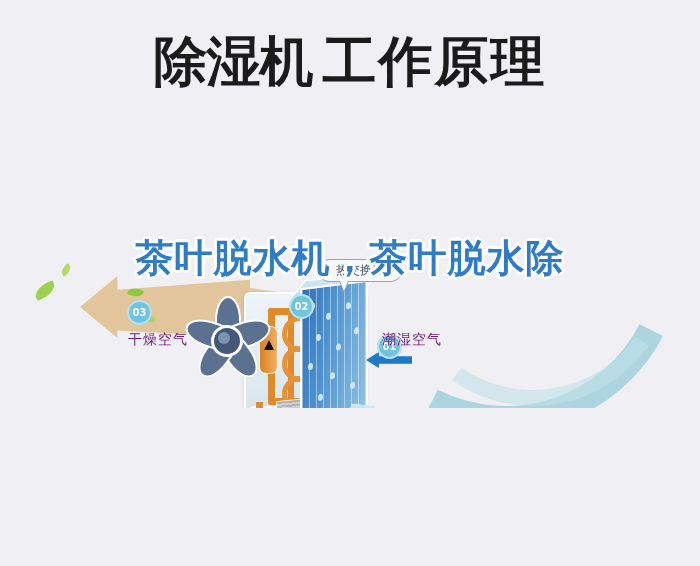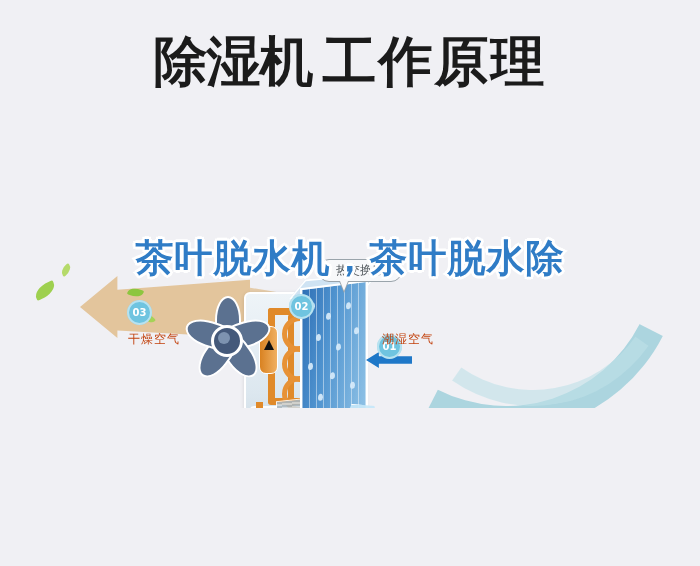--- a/index.html
+++ b/index.html
@@ -157,21 +157,21 @@
   }
 
   
   .badge{
     position:absolute;width:25px;height:25px;border-radius:50%;
     background:#6fc4e0;color:#fff;font-size:10px;font-weight:bold;
     display:flex;align-items:center;justify-content:center;
     box-shadow:inset 0 0 0 2px rgba(255,255,255,.5);
     margin-top:34px;
   }
-  .cap{position:absolute;font-size:12px;color:#c2410c;letter-spacing:1px;white-space:nowrap;}
+  .cap{position:absolute;font-size:14px;color:#701a75;letter-spacing:1px;white-space:nowrap;}
 
   .badge-03a{left:127px;top:148px;}
   .cap-dry{left:128px;top:213px;}
   .badge-02a{left:289px;top:142px;}
   .bubble{
     position:absolute;left:318px;top:141px;padding:2px 17px;
     border:1.6px solid #9aa4ab;border-radius:11px;background:#f7f8fa;
     font-size:12px;color:#4c5358;white-space:nowrap;
   }
   .bubble:after{

